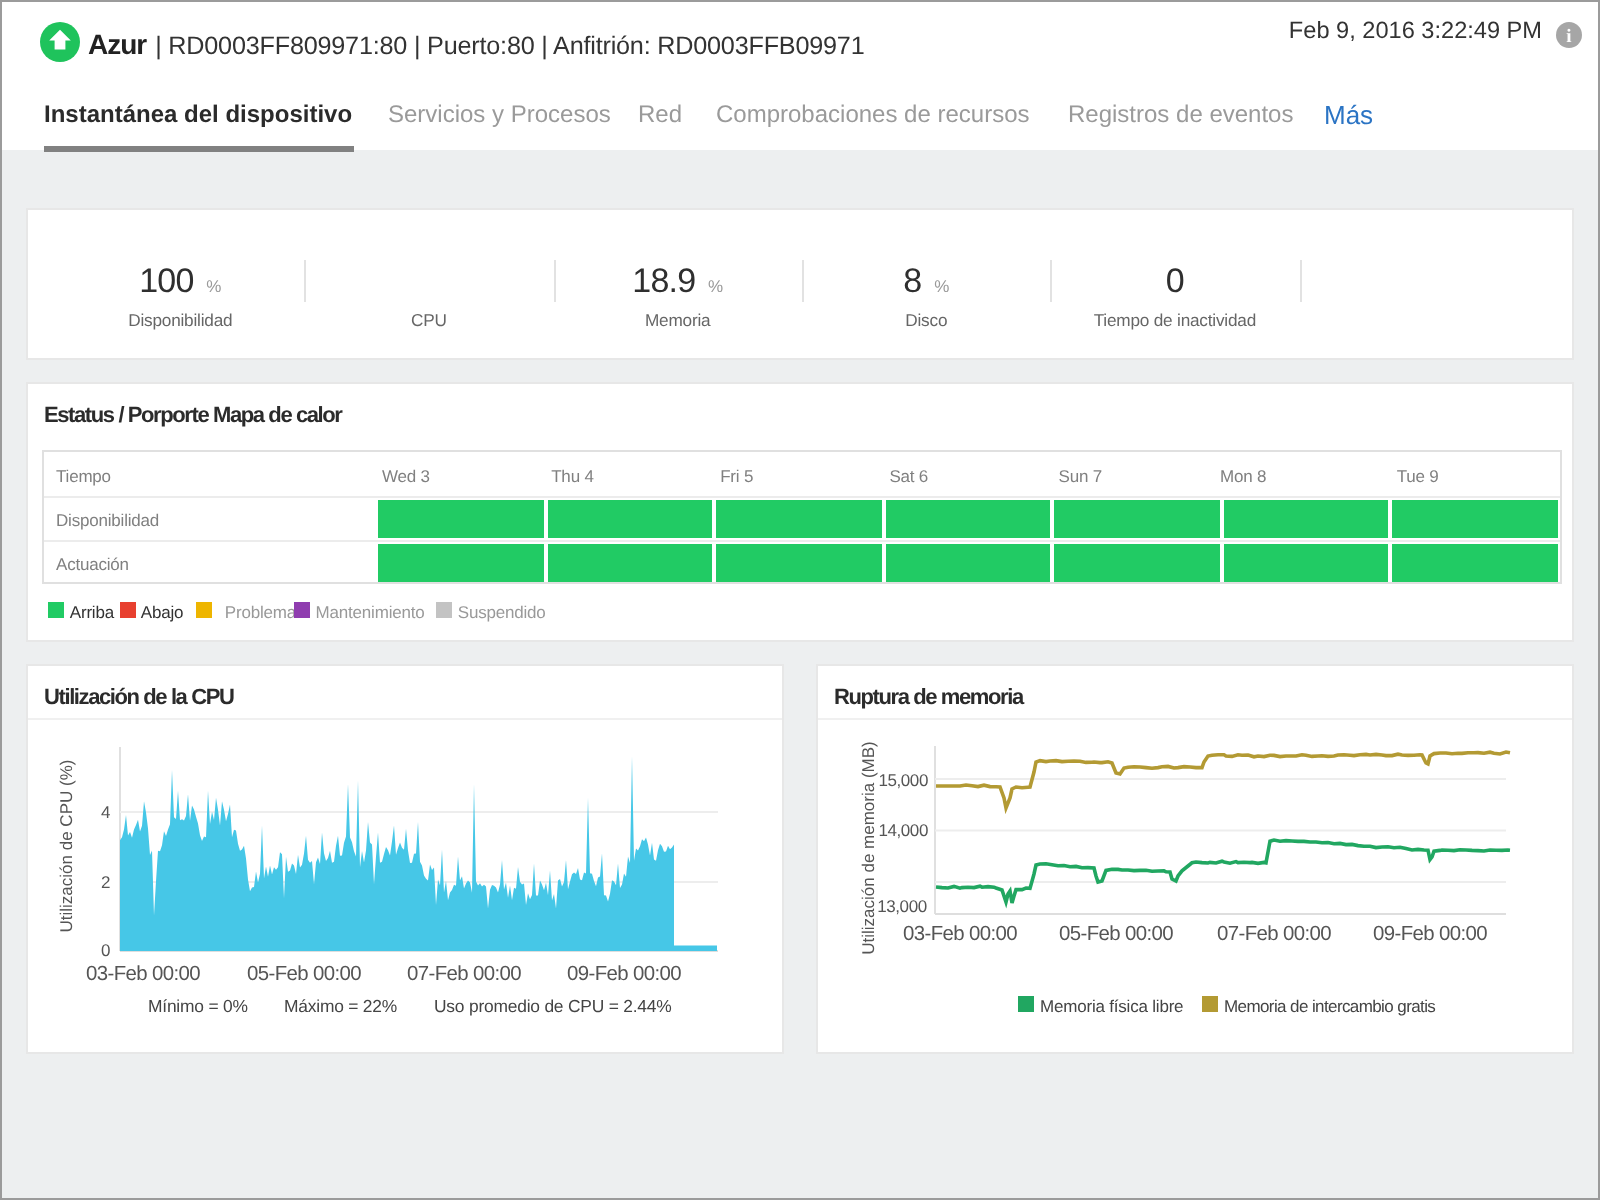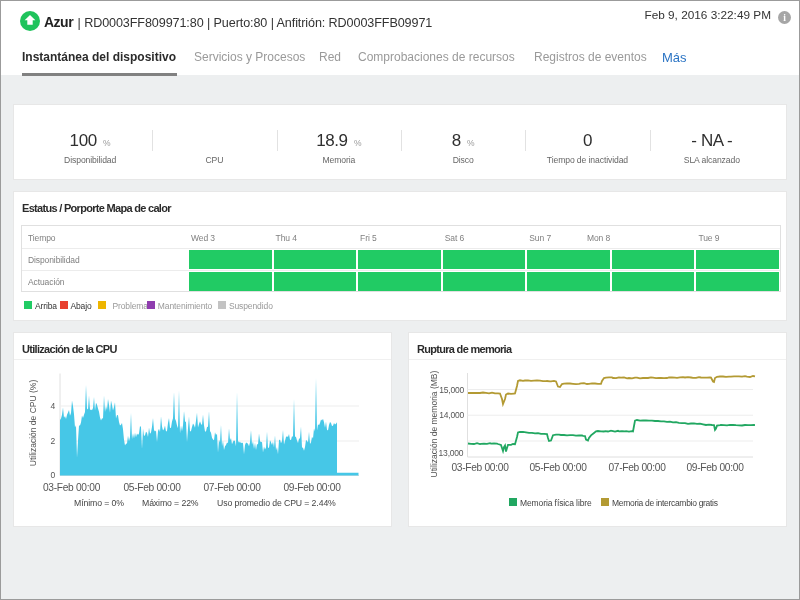--- a/index.html
+++ b/index.html
@@ -75,24 +75,20 @@
       <div class="statlbl">Memoria</div>
     </div>
   <div class="statcol" style="left:387.0px; width:124.3px;">
       <div class="statval">8 <span class="pct">%</span></div>
       <div class="statlbl">Disco</div>
     </div>
   <div class="statcol" style="left:511.3px; width:124.3px;">
       <div class="statval">0</div>
       <div class="statlbl">Tiempo de inactividad</div>
     </div>
-  <div class="statcol" style="left:635.7px; width:124.3px;">
-      <div class="statval">- NA -</div>
-      <div class="statlbl">SLA alcanzado</div>
-    </div>
   <div class="statsep" style="left:138.3px;"></div>
   <div class="statsep" style="left:262.7px;"></div>
   <div class="statsep" style="left:387.0px;"></div>
   <div class="statsep" style="left:511.3px;"></div>
   <div class="statsep" style="left:635.7px;"></div>
 </div>
 
 <div class="card" id="card2">
   <div class="cardtitle">Estatus / Porporte Mapa de calor</div>
   <div id="hm-table">
@@ -109,21 +105,21 @@
     <div class="hm-cell" style="left:251.6px; top:45.5px; width:82.6px; height:19.5px;"></div>
     <div class="hm-day" style="left:338.1px; top:7px;">Fri 5</div>
     <div class="hm-cell" style="left:336.1px; top:23.5px; width:82.6px; height:19.5px;"></div>
     <div class="hm-cell" style="left:336.1px; top:45.5px; width:82.6px; height:19.5px;"></div>
     <div class="hm-day" style="left:422.7px; top:7px;">Sat 6</div>
     <div class="hm-cell" style="left:420.7px; top:23.5px; width:82.6px; height:19.5px;"></div>
     <div class="hm-cell" style="left:420.7px; top:45.5px; width:82.6px; height:19.5px;"></div>
     <div class="hm-day" style="left:507.3px; top:7px;">Sun 7</div>
     <div class="hm-cell" style="left:505.3px; top:23.5px; width:82.6px; height:19.5px;"></div>
     <div class="hm-cell" style="left:505.3px; top:45.5px; width:82.6px; height:19.5px;"></div>
-    <div class="hm-day" style="left:565px; top:7px;">Mon 8</div>
+    <div class="hm-day" style="left:588px; top:7px;">Mon 8</div>
     <div class="hm-cell" style="left:589.9px; top:23.5px; width:82.6px; height:19.5px;"></div>
     <div class="hm-cell" style="left:589.9px; top:45.5px; width:82.6px; height:19.5px;"></div>
     <div class="hm-day" style="left:676.4px; top:7px;">Tue 9</div>
     <div class="hm-cell" style="left:674.4px; top:23.5px; width:82.6px; height:19.5px;"></div>
     <div class="hm-cell" style="left:674.4px; top:45.5px; width:82.6px; height:19.5px;"></div>
   </div>
   <span class="lg-item" style="left:10.4px; top:108.5px; color:#333;"><span class="lg-sq" style="left:0; background:#21cb64"></span><span style="margin-left:10.5px;">Arriba</span></span>
   <span class="lg-item" style="left:45.9px; top:108.5px; color:#333;"><span class="lg-sq" style="left:0; background:#e8402f"></span><span style="margin-left:10.5px;">Abajo</span></span>
   <span class="lg-item" style="left:84.4px; top:108.5px; color:#999;"><span class="lg-sq" style="left:0; background:#eeb500"></span><span style="margin-left:14px;">Problema</span></span>
   <span class="lg-item" style="left:133.3px; top:108.5px; color:#999;"><span class="lg-sq" style="left:0; background:#8f3daf"></span><span style="margin-left:10.5px;">Mantenimiento</span></span>

